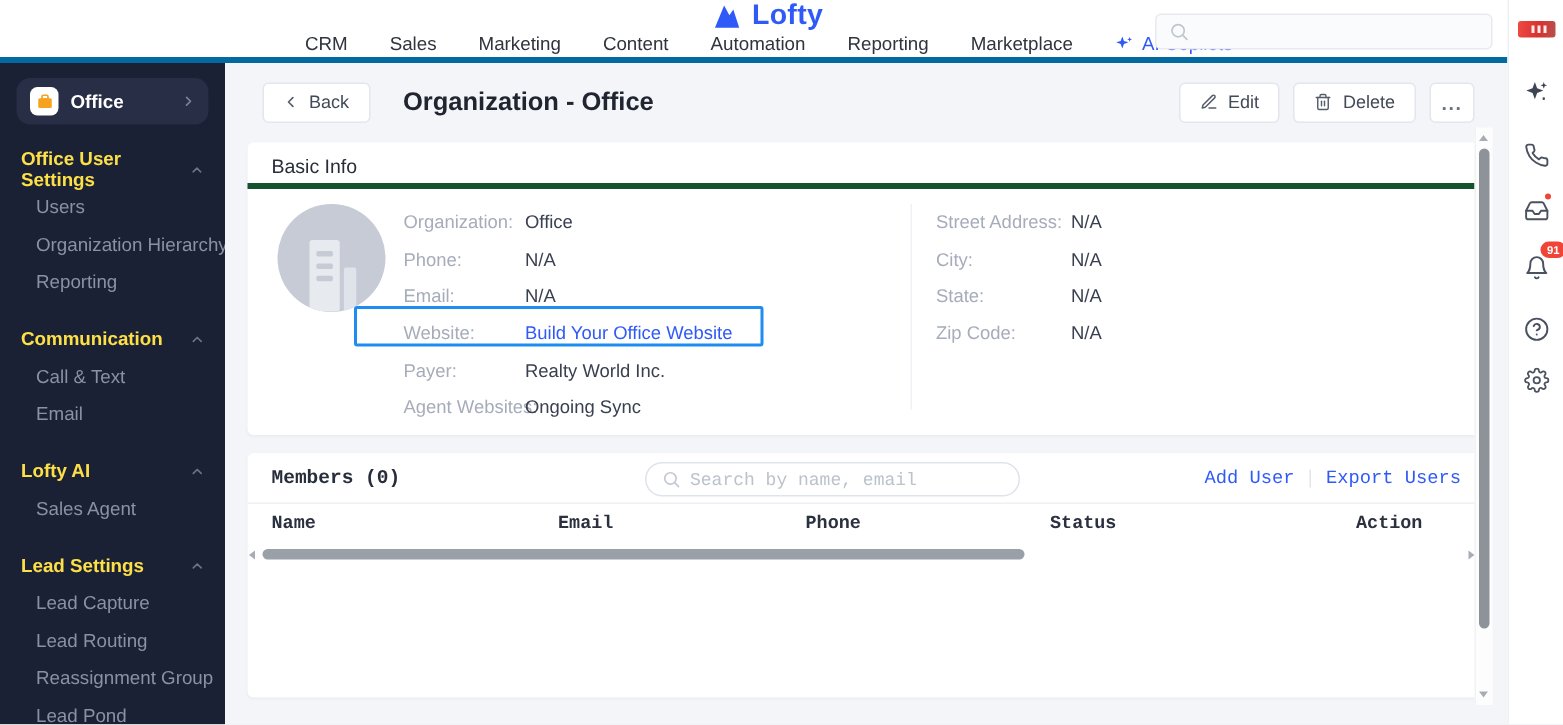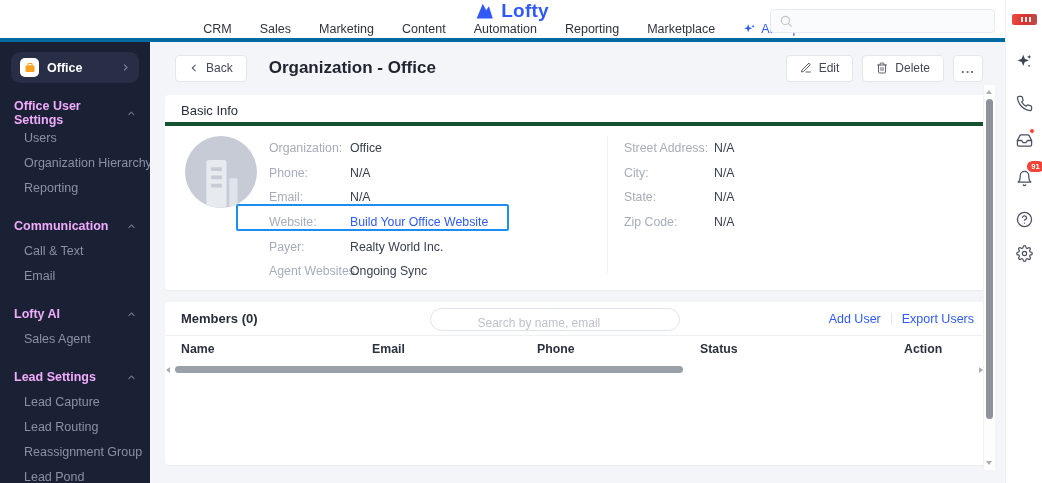--- a/index.html
+++ b/index.html
@@ -57,61 +57,61 @@
   }
   .office-btn{
     margin:10px 11px 0; width:128px; height:31px; background:#272e45; border-radius:9px;
     display:flex; align-items:center; gap:8px; padding:0 9px; cursor:pointer;
   }
   .office-ic{ width:19px; height:19px; background:#fff; border-radius:5px; display:flex; align-items:center; justify-content:center; flex-shrink:0; }
   .office-label{ font-size:12.5px; font-weight:bold; color:#fff; flex:1; }
   .sb{ padding:0 14px; }
   .sb-sec{ margin-top:22px; }
   .sb-head{ display:flex; align-items:center; justify-content:space-between; height:16px; cursor:pointer; }
-  .sb-head span{ font-size:12.5px; font-weight:bold; color:#f0abfc; }
+  .sb-head span{ font-size:12.5px; font-weight:bold; color:#fde047; }
   .sb-item{
     margin-top:9px; height:16px; line-height:16px; font-size:12.5px; color:#8a91a6;
     padding-left:10px; cursor:pointer; white-space:nowrap;
   }
   .sb-item:first-of-type{ margin-top:13px; }
 
   
   .main{ position:absolute; left:150px; top:42px; width:855px; height:441px; background:#f3f5f9; }
   .page-head{ position:absolute; left:25px; right:22px; top:12px; height:28px; display:flex; align-items:center; }
   .btn{
     height:27px; background:#fff; border:1px solid #e3e6ec; border-radius:4px;
     display:inline-flex; align-items:center; gap:7px; padding:0 13px; font-size:12px; color:#424957;
   }
   .page-title{ margin-left:22px; font-size:17px; font-weight:bold; color:#20252f; }
   .head-actions{ margin-left:auto; display:flex; gap:9px; }
   .btn-more{ width:30px; justify-content:center; padding:0; color:#6a7180; font-weight:bold; letter-spacing:1px; font-size:13px; }
 
   .card{ position:absolute; left:15px; width:825px; background:#fff; border-radius:4px; box-shadow:0 1px 2px rgba(20,30,60,.04); }
   .card-basic{ top:53px; height:195px; }
-  .card-members{ top:260px; height:163px; }
+  .card-members{ top:260px; height:163px;font-family:Liberation Mono, monospace; }
   .card-title{ height:31px; line-height:31px; padding:0 16px; font-size:13px; font-weight:normal; color:#272d39; border-bottom:4px solid #14532d; }
 
   .bi-body{ position:relative; height:163px; }
   .avatar{ position:absolute; left:20px; top:10px; width:72px; height:72px; border-radius:50%; background:#c6cbd6; display:flex; align-items:flex-end; justify-content:center; overflow:hidden; }
   .bi-left{ position:absolute; left:104px; top:10px; }
   .f-row{ height:24.6px; display:flex; align-items:center; font-size:12.3px; }
   .f-label{ width:81px; color:#a6acba; white-space:nowrap; flex-shrink:0; }
   .f-value{ color:#394050; white-space:nowrap; }
   .f-link{ color:#2F5AF7; cursor:pointer; }
   .hl-box{ position:absolute; left:71px; top:78px; width:273px; height:27px; border:2px solid #1e8df2; border-radius:2px; pointer-events:none; }
   .bi-divider{ position:absolute; left:442px; top:10px; bottom:16px; width:1px; background:#eff1f4; }
   .bi-right{ position:absolute; left:459px; top:10px; }
   .bi-right .f-label{ width:90px; }
 
   .mb-head{ position:relative; height:34px; border-bottom:1px solid #eef0f3; display:flex; align-items:center; }
   .mb-title{ padding-left:16px; font-size:13px; font-weight:bold; color:#272d39; }
   .mb-search{
     position:absolute; left:265px; top:6px; width:250px; height:23px;
     border:1px solid #dfe3ea; border-radius:12px; background:#fff;
-    display:flex; align-items:center; gap:6px; padding:0 10px;flex-direction:column;
+    display:flex; align-items:center; gap:6px; padding:0 10px;
   }
   .mb-search input{ border:none; background:transparent; flex:1; font-size:12px; color:#3a4150; min-width:0; }
   .mb-search input::placeholder, .search-global input::placeholder{ color:#bcc2cc; }
   .mb-links{ margin-left:auto; display:flex; align-items:center; gap:10px; padding-right:16px; }
   .mb-link{ font-size:12.5px; color:#2F5AF7; cursor:pointer; white-space:nowrap; }
   .mb-sep{ width:1px; height:12px; background:#e2e5ec; }
   .mb-cols{ position:relative; height:27px; }
   .mb-col{ position:absolute; top:6px; font-size:12.3px; font-weight:bold; color:#2b313f; }
   .mb-hscroll{ position:relative; height:15px; }
   .hthumb{ position:absolute; left:10px; top:3px; width:508px; height:7px; background:#9aa0a8; border-radius:4px; cursor:pointer; }

